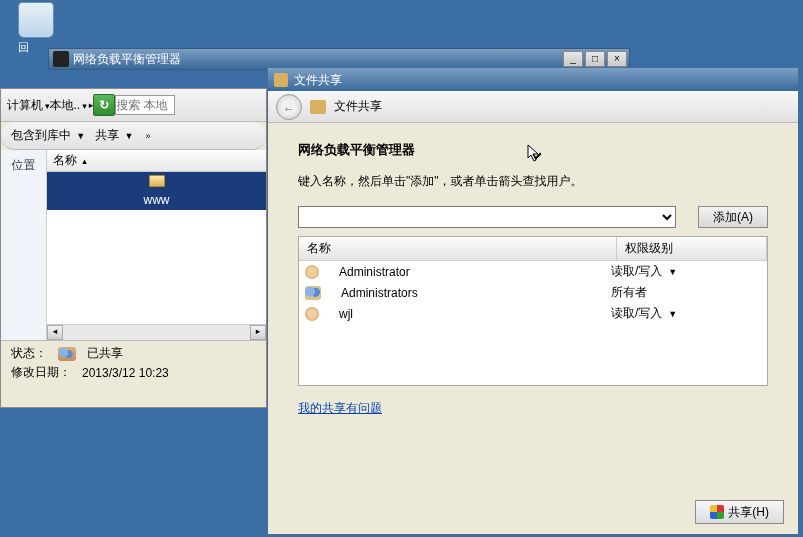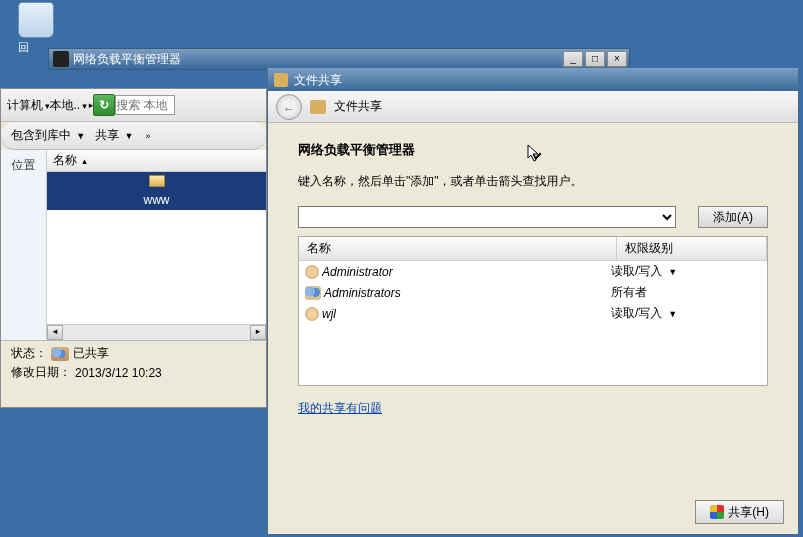--- a/index.html
+++ b/index.html
@@ -32,21 +32,21 @@
 .explorer-right { flex: 1; display: flex; flex-direction: column; position: relative; }
 .explorer-header { background: linear-gradient(#fdfdfd,#e8e8e8); border-bottom: 1px solid #ccc; padding: 2px 6px; }
 .file-list { flex: 1; overflow: auto; }
 .file-row { display: flex; align-items: center; gap: 6px; padding: 3px 6px; background: #1a3c7a; color: #fff; flex-direction: column; }
 .folder-icon { width: 16px; height: 12px; background: linear-gradient(#ffe9a8,#d9b35a); border: 1px solid #b08a2a; border-radius: 1px; }
 .hscroll { height: 16px; background: #e8e8e8; border-top: 1px solid #ccc; display: flex; }
 .hscroll .btn { width: 16px; background: linear-gradient(#f4f4f4,#d0d0d0); border: 1px solid #aaa; font-size: 9px; text-align: center; cursor: pointer; }
 .hscroll .track { flex: 1; }
 
 .explorer-status { padding: 4px 10px; border-top: 1px solid #bbb; background: #ece9d8; }
-.explorer-status .row { display: flex; align-items: center; gap: 4px; margin-bottom: 2px; }
+.explorer-status .row { display: flex; align-items: center; gap: 11px; margin-bottom: 2px; }
 .users-icon { width: 18px; height: 14px; display: inline-block; background: radial-gradient(circle at 30% 40%, #8ab4e8 30%, transparent 31%), radial-gradient(circle at 60% 50%, #5a8cd0 30%, transparent 31%), linear-gradient(#d8b080,#c09060); border-radius: 3px; }
 
 
 .share-dlg { position: absolute; top: 68px; left: 267px; width: 532px; height: 467px; background: #ece9d8; border: 1px solid #4a6a8a; border-top: 1px solid #7aa0c8; }
 .share-titlebar { height: 22px; background: linear-gradient(#7a9cc1,#3a6a9a); color: #fff; display: flex; align-items: center; padding: 0 6px; gap: 6px; }
 .share-titlebar .ticon { width: 14px; height: 14px; background: #d8b060; border-radius: 2px; }
 
 .share-nav { height: 32px; background: linear-gradient(#f8f8f8,#e0e0e0); border-bottom: 1px solid #bbb; display: flex; align-items: center; padding: 0 8px; gap: 8px; }
 .nav-back { width: 26px; height: 26px; border-radius: 50%; background: radial-gradient(circle,#f0f0f0 40%,#c8c8c8); border: 1px solid #9a9a9a; cursor: pointer; display:flex; align-items:center; justify-content:center; color:#666; }
 .share-nav .ticon2 { width: 16px; height: 14px; background: #d8b060; border-radius: 2px; }
@@ -58,21 +58,21 @@
 .input-row { display: flex; gap: 22px; margin-bottom: 8px; }
 .input-row select { flex: 1; border: 1px solid #7a7a7a; height: 22px; background: #fff; }
 .input-row button { width: 70px; height: 22px; background: linear-gradient(#f4f4f4,#d8d8d8); border: 1px solid #8a8a8a; cursor: pointer; }
 
 .perm-table { width: 100%; border: 1px solid #aaa; background: #fff; height: 150px; }
 .perm-header { display: flex; background: linear-gradient(#fdfdfd,#e4e4e4); border-bottom: 1px solid #ccc; }
 .perm-header .col { padding: 3px 8px; border-right: 1px solid #ccc; }
 .perm-header .col1 { flex: 1; }
 .perm-header .col2 { width: 150px; }
 .perm-body .row { display: flex; padding: 2px 6px; align-items: center; }
-.perm-body .col1 { flex: 1; display: flex; align-items: center; gap: 3px; font-style: italic; }
+.perm-body .col1 { flex: 1; display: flex; align-items: center; gap: 20px; }
 .perm-body .col2 { width: 150px; display: flex; align-items: center; gap: 6px; }
 .ui { width: 14px; height: 14px; border-radius: 50%; background: radial-gradient(circle,#f0d0a0 40%,#c09050); display:inline-block; }
 .ug { width: 16px; height: 14px; background: radial-gradient(circle at 30% 40%,#8ab4e8 35%,transparent 36%), radial-gradient(circle at 65% 45%,#5a8cd0 35%,transparent 36%), #d8c090; border-radius:3px; display:inline-block; }
 .dd { font-size: 9px; cursor: pointer; }
 
 .help-link { color: #0645ad; text-decoration: underline; margin-top: 14px; display: inline-block; cursor: pointer; }
 
 .share-buttons { position: absolute; bottom: 10px; right: 14px; display: flex; gap: 8px; }
 .share-buttons button { height: 24px; padding: 0 14px; background: linear-gradient(#f8f8f8,#dcdcdc); border: 1px solid #8a8a8a; cursor: pointer; display: flex; align-items: center; gap: 4px; }
 .shield { width: 14px; height: 14px; display: inline-block; background: conic-gradient(#e03030 0 25%, #30a030 0 50%, #3060d0 0 75%, #e8c030 0); border-radius: 2px; }

